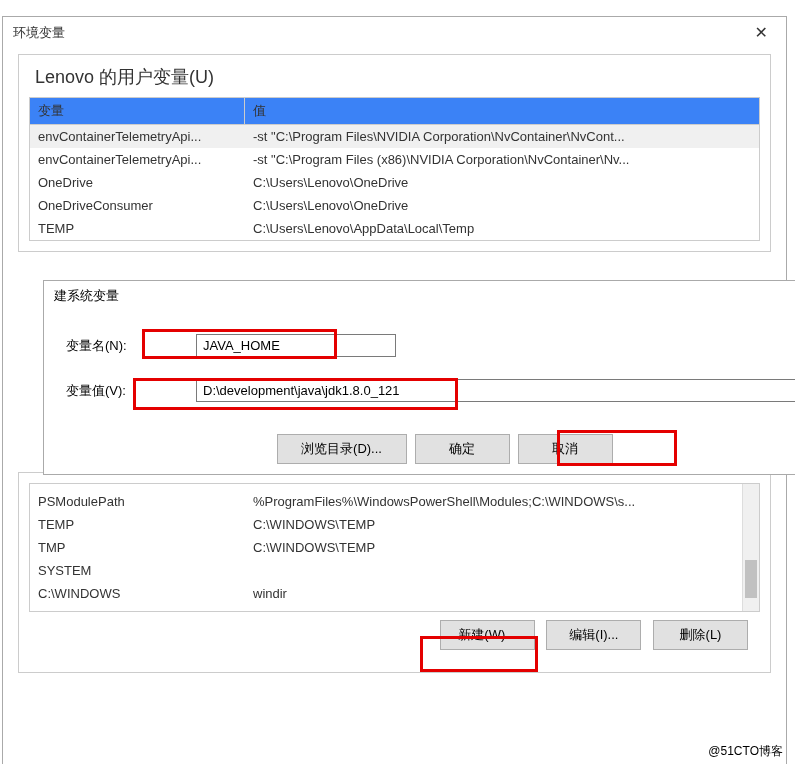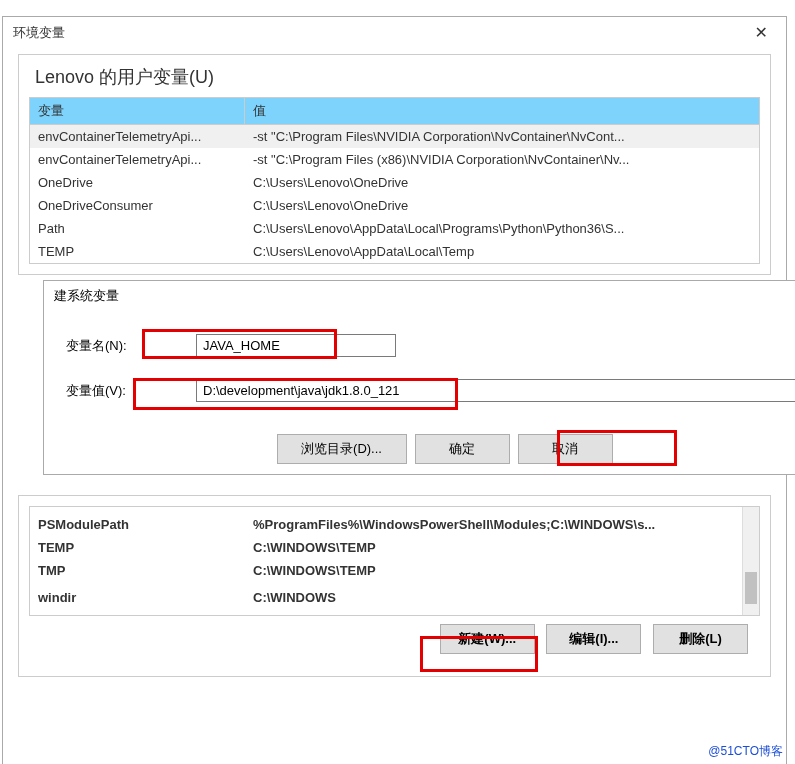--- a/index.html
+++ b/index.html
@@ -3,21 +3,21 @@
 <meta charset="utf-8">
 <style>
 * { box-sizing: border-box; font-family: "Microsoft YaHei", "Segoe UI", sans-serif; font-size: 13px; }
 body { margin: 0; background: #fff; width: 795px; height: 764px; position: relative; overflow: hidden; }
 .dialog { position: absolute; background: #fff; border: 1px solid #aaa; }
 .dialog-title { padding: 6px 10px; font-size: 13px; color: #333; display: flex; justify-content: space-between; align-items: center; }
 .close-x { font-size: 16px; color: #333; font-weight: normal; padding: 0 8px; }
 .groupbox { border: 1px solid #ccc; margin: 10px 15px; padding: 10px; }
 .group-title { font-size: 18px; color: #333; margin-bottom: 8px; padding-left: 6px; }
 .table-wrap { border: 1px solid #ccc; background: #fff; }
-.table-head { display: flex; border-bottom: 1px solid #ccc; background: #7dd3fc; }
+.table-head { display: flex; border-bottom: 1px solid #ccc; background: #3b82f6; }
 .th { padding: 4px 8px; border-right: 1px solid #ccc; font-size: 13px; color: #333; }
 .th:first-child { width: 215px; }
 .th:last-child { flex: 1; border-right: none; }
 .table-body { }
 .tr { display: flex; padding: 2px 0; }
 .tr.selected { background: #f0f0f0; }
 .td { padding: 2px 8px; font-size: 13px; color: #333; white-space: nowrap; overflow: hidden; text-overflow: ellipsis; }
 .td:first-child { width: 215px; }
 .td:last-child { flex: 1; }
 .btn { display: inline-block; min-width: 95px; padding: 5px 16px; border: 1px solid #adadad; background: #e1e1e1; text-align: center; font-size: 13px; margin-left: 8px; cursor: default; }
@@ -26,21 +26,21 @@
 .newvar-title { padding: 6px 10px; display: flex; justify-content: space-between; }
 .form-row { display: flex; align-items: center; padding: 4px 22px; }
 .form-label { width: 130px; font-size: 13px; }
 .form-input { flex: 1; max-width: 620px; border: 1px solid #7a7a7a; padding: 3px 6px; font-size: 13px; outline: none; }
 .newvar-btns { display: flex; justify-content: center; padding: 10px; }
 .newvar-btns-left { display: flex; gap: 0; }
 .newvar-btns-right { display: flex; }
 .redbox { position: absolute; border: 3px solid #e40000; pointer-events: none; }
 .scrollbar { position: absolute; right: 0; top: 0; bottom: 0; width: 17px; background: #f0f0f0; border-left: 1px solid #ddd; }
 .scroll-thumb { position: absolute; left: 2px; right: 2px; background: #c1c1c1; }
-.watermark { position: absolute; right: 12px; bottom: 4px; font-size: 12px; color: #1d4ed8; }
+.watermark { position: absolute; right: 12px; bottom: 4px; font-size: 12px; color: #000000; }
 </style>
 </head>
 <body>
 
 <div class="dialog" style="left:2px; top:16px; width:785px; height:760px;">
   <div class="dialog-title">
     <span>环境变量</span>
     <span class="close-x">✕</span>
   </div>
 
@@ -62,51 +62,48 @@
           </div>
           <div class="tr">
             <div class="td">OneDrive</div>
             <div class="td">C:\Users\Lenovo\OneDrive</div>
           </div>
           <div class="tr">
             <div class="td">OneDriveConsumer</div>
             <div class="td">C:\Users\Lenovo\OneDrive</div>
           </div>
           <div class="tr">
-            <div class="td">Path</div>
-            <div class="td">C:\Users\Lenovo\AppData\Local\Programs\Python\Python36\S...</div>
-          </div>
-          <div class="tr">
             <div class="td">TEMP</div>
             <div class="td">C:\Users\Lenovo\AppData\Local\Temp</div>
           </div>
         </div>
     </div>
   </div>
 
-  <div class="groupbox" style="margin-top:220px;font-weight:bold;">
+  <div class="groupbox" style="margin-top:220px;">
     <div class="table-wrap" style="position:relative;">
       <div class="table-body" id="sys-vars-body" style="padding:6px 0;">
           <div class="tr">
             <div class="td">PSModulePath</div>
             <div class="td">%ProgramFiles%\WindowsPowerShell\Modules;C:\WINDOWS\s...</div>
           </div>
           <div class="tr">
             <div class="td">TEMP</div>
             <div class="td">C:\WINDOWS\TEMP</div>
           </div>
           <div class="tr">
             <div class="td">TMP</div>
             <div class="td">C:\WINDOWS\TEMP</div>
           </div>
           <div class="tr">
+            <div class="td">SYSTEM</div>
           </div>
           <div class="tr">
+            <div class="td">C:\WINDOWS</div>
             <div class="td">windir</div>
-            <div class="td">C:\WINDOWS</div>
           </div>
         </div>
       <div class="scrollbar">
         <div class="scroll-thumb" style="top:60%; height:30%;"></div>
       </div>
     </div>
     <div class="btn-row">
       <span class="btn">新建(W)...</span>
       <span class="btn">编辑(I)...</span>
       <span class="btn">删除(L)</span>

